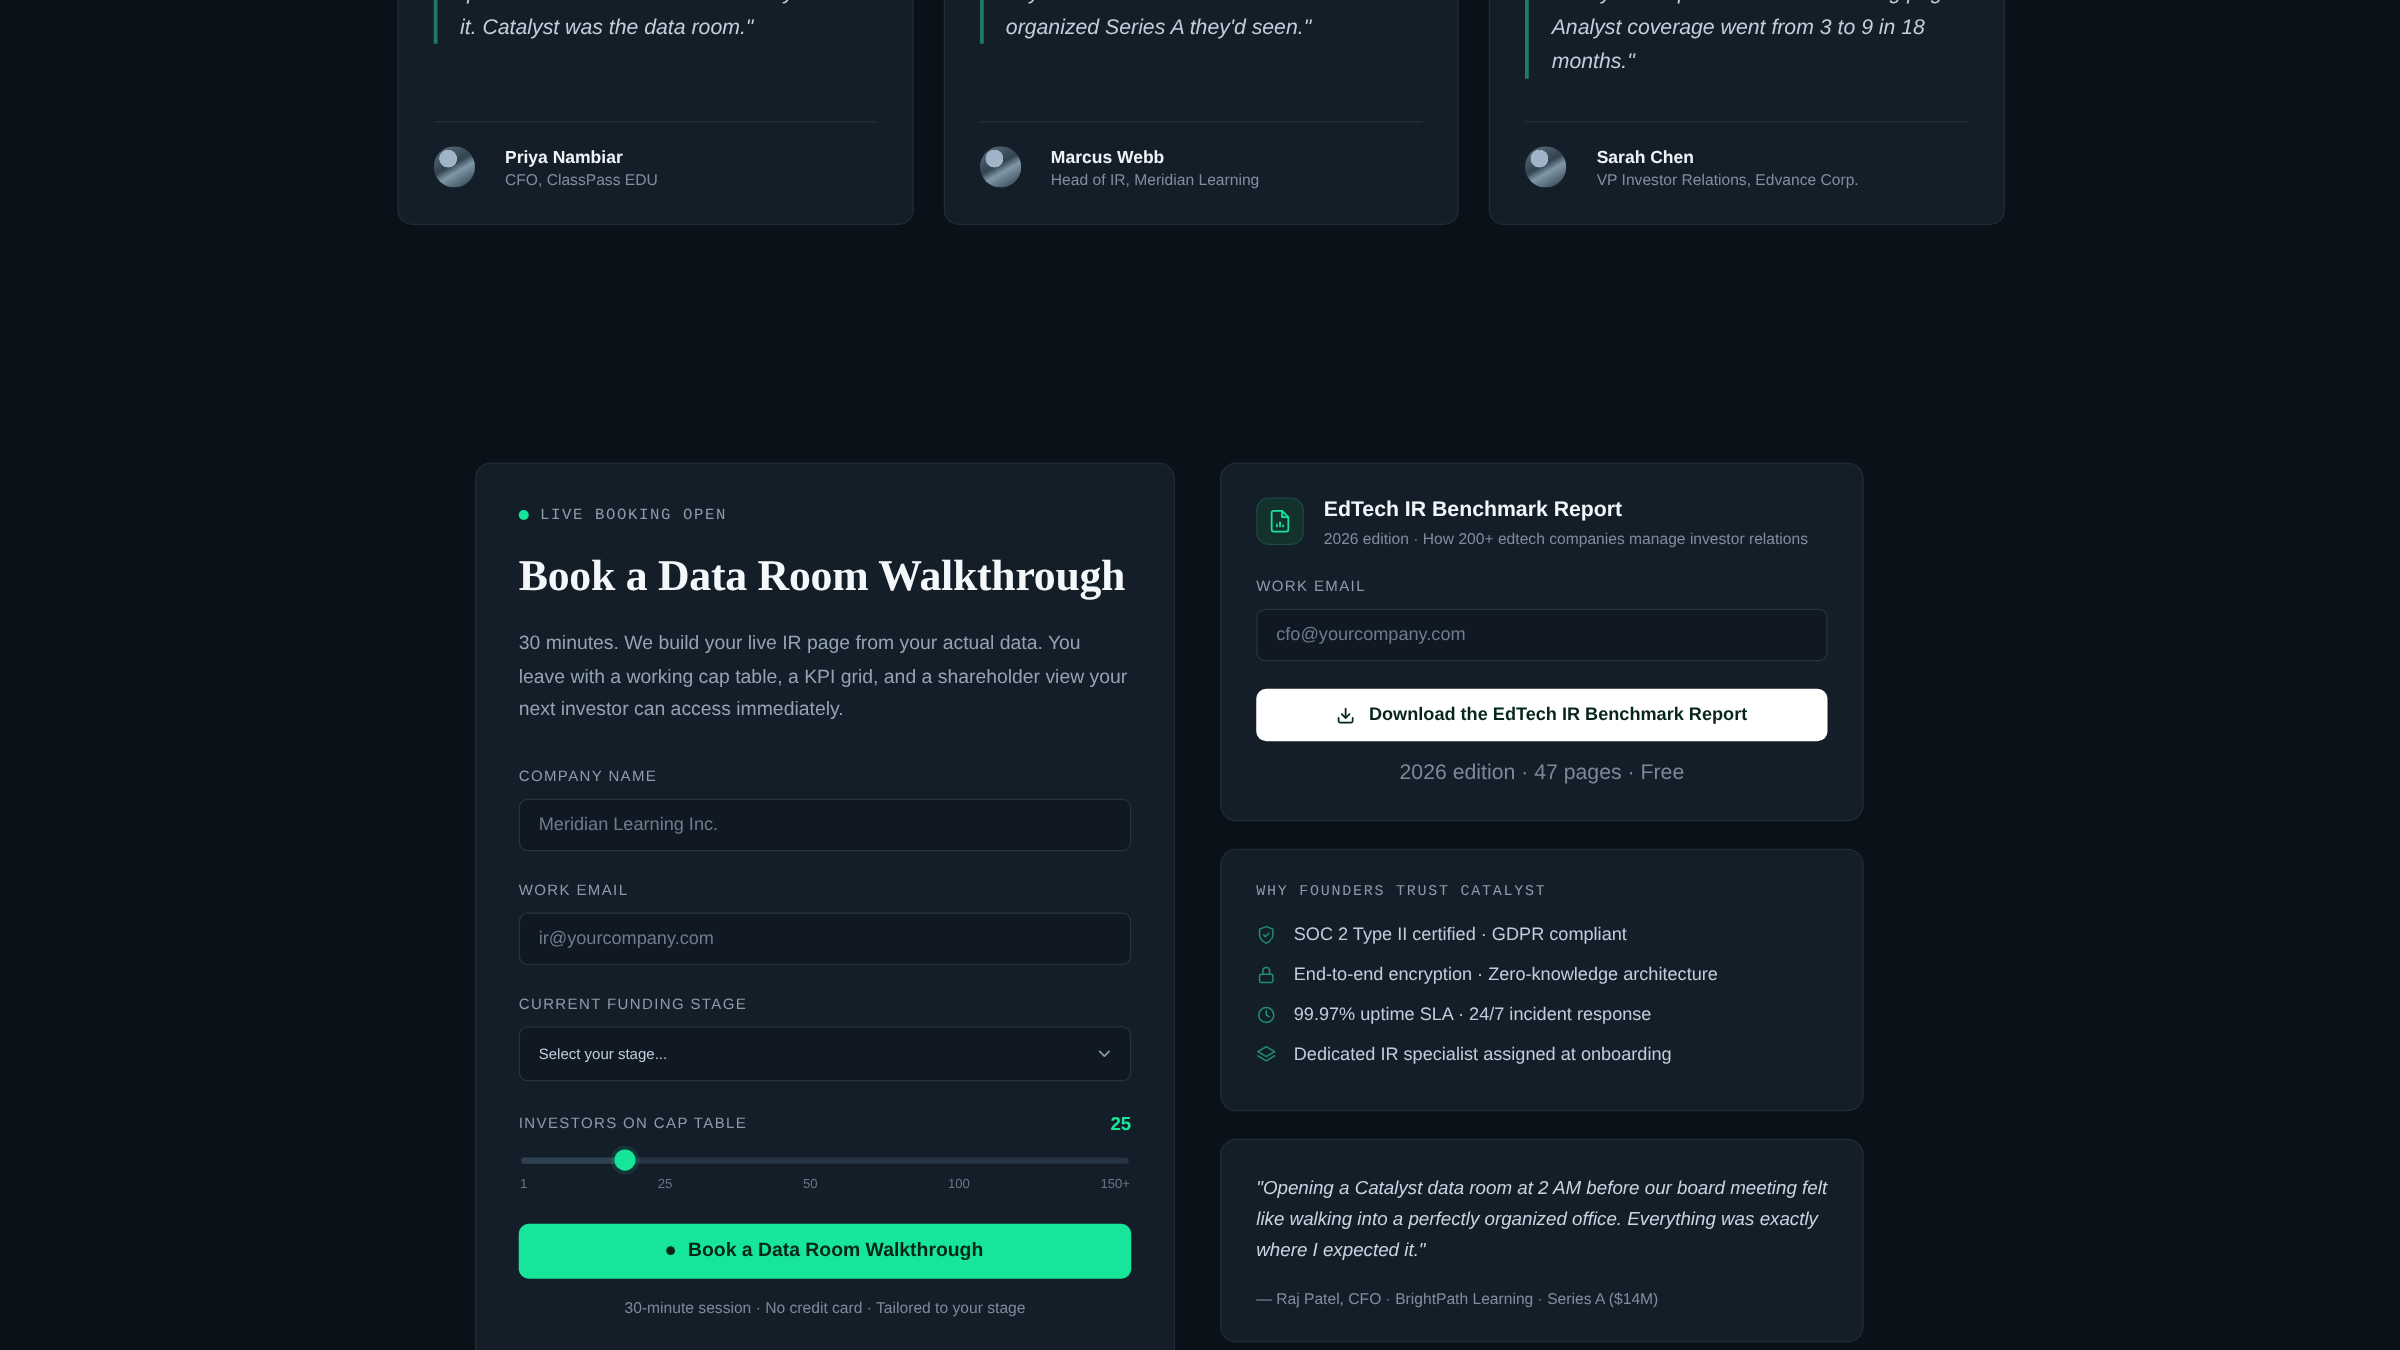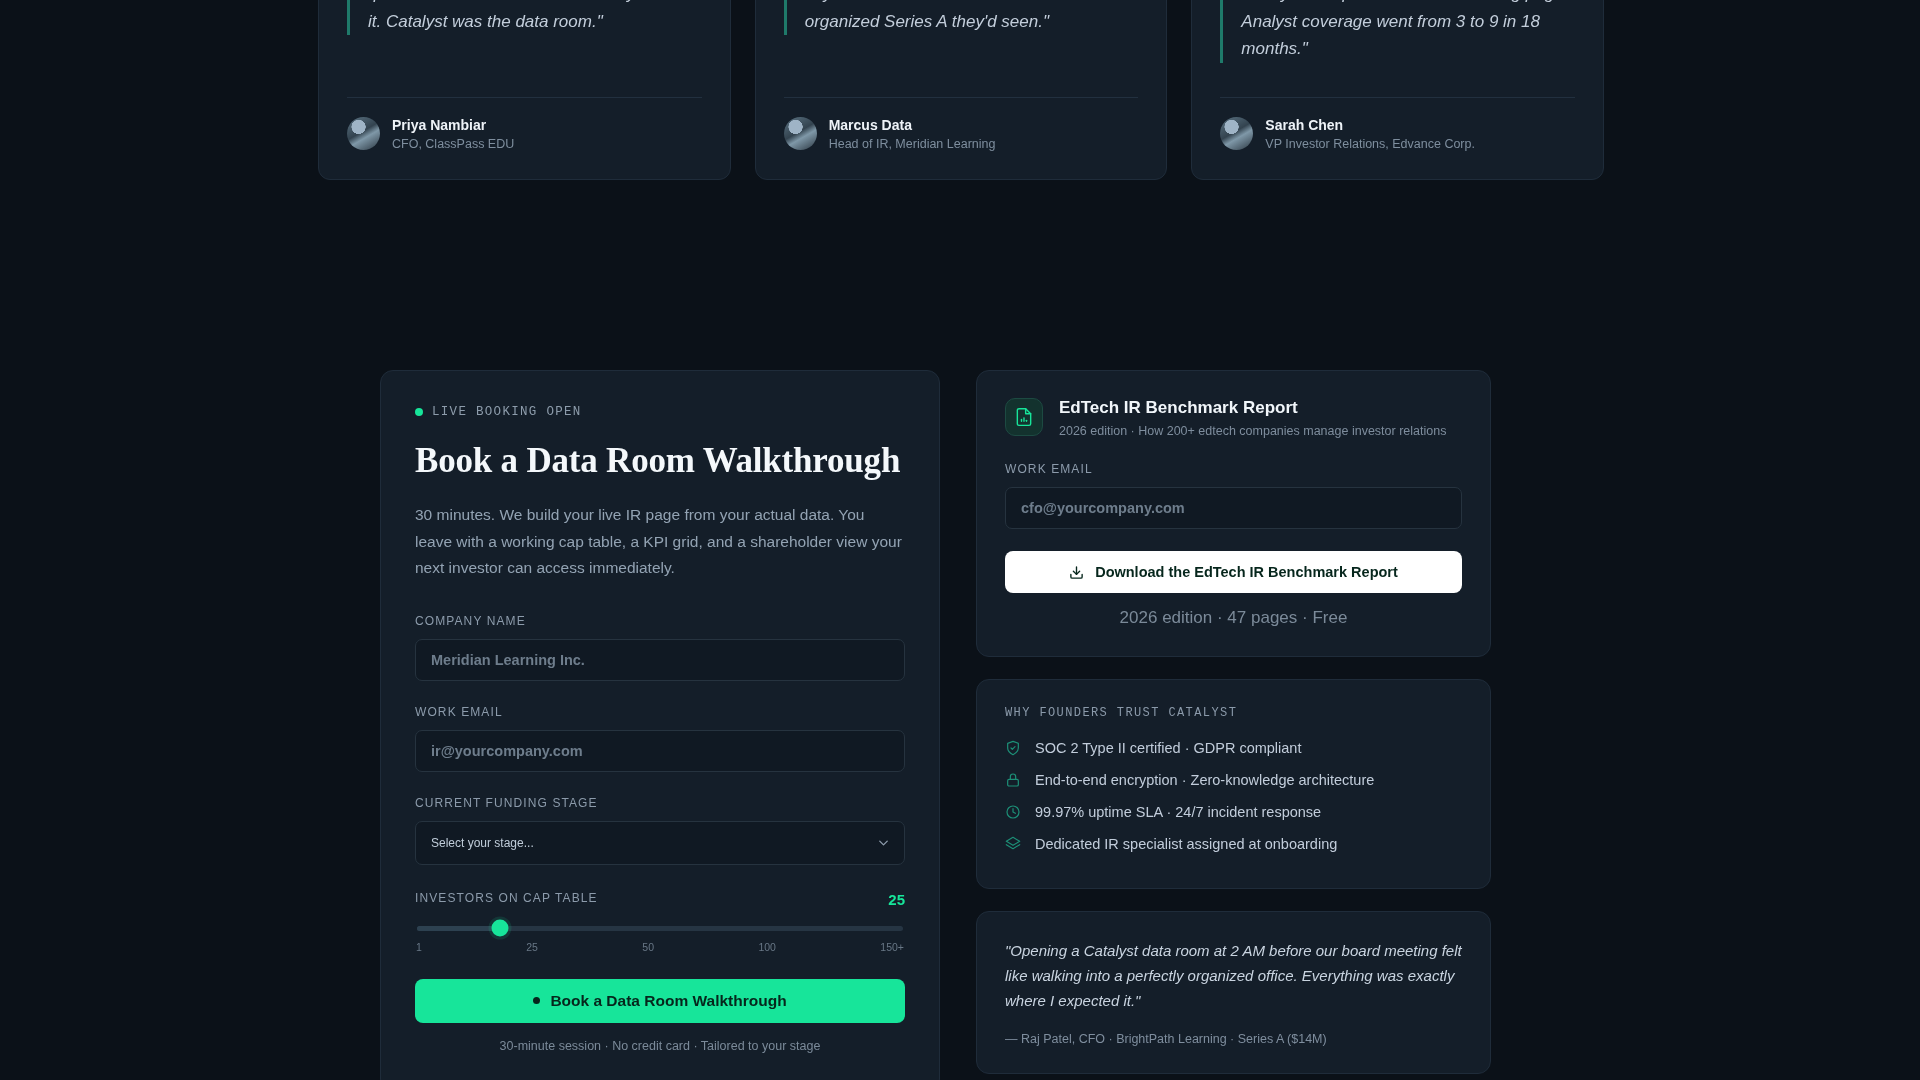--- a/index.html
+++ b/index.html
@@ -31,21 +31,21 @@
     font-style: italic;
     font-size: 17px;
     line-height: 1.62;
     color: #c3cedb;
   }
   .testi-divider {
     margin-top: auto;
     border-top: 1px solid #22303f;
     margin-bottom: 17px;
   }
-  .testi-author { display: flex; align-items: center; gap: 12px; padding-bottom: 26px; }
+  .testi-author { display: flex; align-items: center; gap: 24px; padding-bottom: 26px; }
   .avatar {
     width: 33px; height: 33px; border-radius: 50%;
     background:
       radial-gradient(circle at 35% 30%, #9fb4c6 0 22%, transparent 23%),
       linear-gradient(150deg, #5d7585 0%, #33434f 45%, #7f98a8 60%, #2a3640 100%);
     flex: none;
   }
   .testi-name { font-size: 14px; font-weight: bold; color: #eef3f8; line-height: 1.45; }
   .testi-role { font-size: 12.5px; color: #7e8e9e; line-height: 1.45; }
 
@@ -89,21 +89,21 @@
     font-size: 12px; letter-spacing: 1.1px;
     color: #8c9bab; margin-bottom: 11px; text-transform: uppercase;
   }
   .finput {
     width: 100%; height: 42px;
     background: #101923;
     border: 1px solid #26333f;
     border-radius: 7px;
     padding: 0 15px;
     font-family: "Liberation Sans", sans-serif;
-    font-size: 14.5px; color: #e6edf4; font-weight: bold;
+    font-size: 14.5px; color: #e6edf4;
   }
   .finput::placeholder { color: #6e7d8c; }
   .select-wrap { position: relative; }
   .fselect {
     width: 100%; height: 44px;
     background: #101923;
     border: 1px solid #26333f;
     border-radius: 7px;
     padding: 0 38px 0 15px;
     font-family: "Liberation Sans", sans-serif;
@@ -207,21 +207,21 @@
         </div>
       </div>
     </div>
 
     <div class="testi-card">
       <div class="testi-quote">"We went from a Google Sheet cap table to a live, permissioned investor portal in four days. Our lead investor called it the most organized Series A they'd seen."</div>
       <div class="testi-divider"></div>
       <div class="testi-author">
         <div class="avatar"></div>
         <div>
-          <div class="testi-name">Marcus Data</div>
+          <div class="testi-name">Marcus Webb</div>
           <div class="testi-role">Head of IR, Meridian Learning</div>
         </div>
       </div>
     </div>
 
     <div class="testi-card">
       <div class="testi-quote">"Running IR for a public edtech company used to mean managing 14 different tools. Catalyst collapsed that into one living page. Analyst coverage went from 3 to 9 in 18 months."</div>
       <div class="testi-divider"></div>
       <div class="testi-author">
         <div class="avatar"></div>

